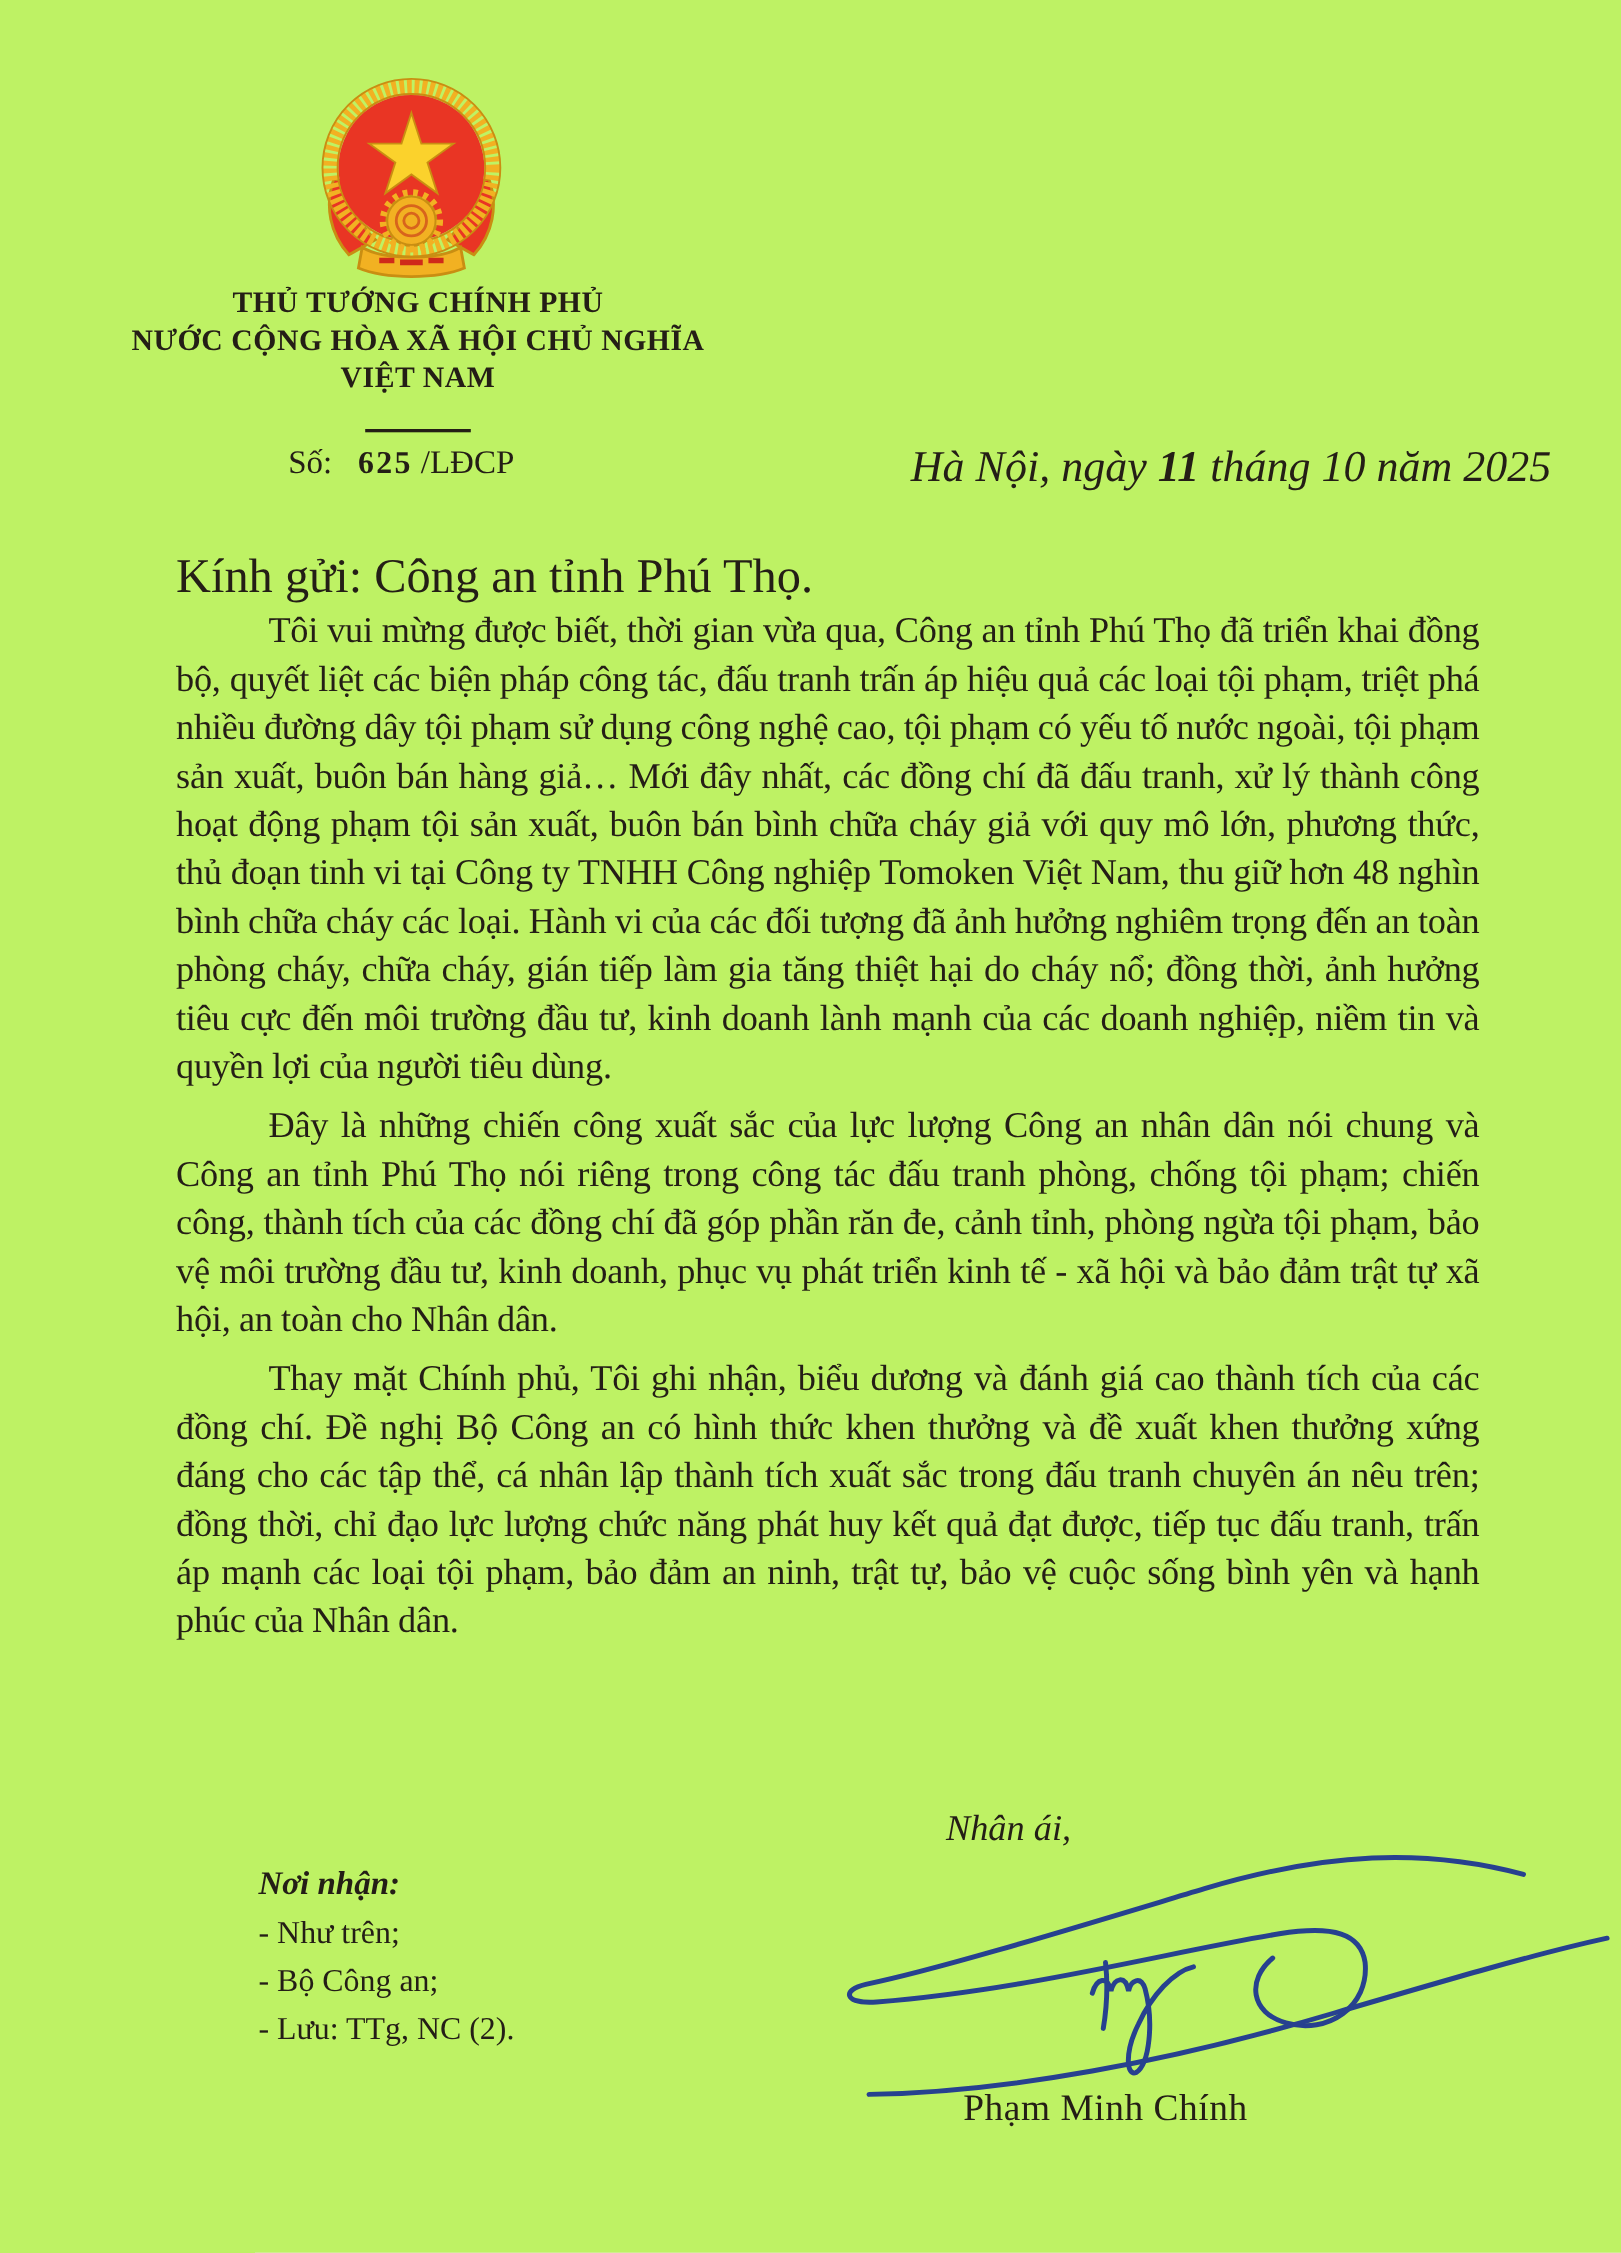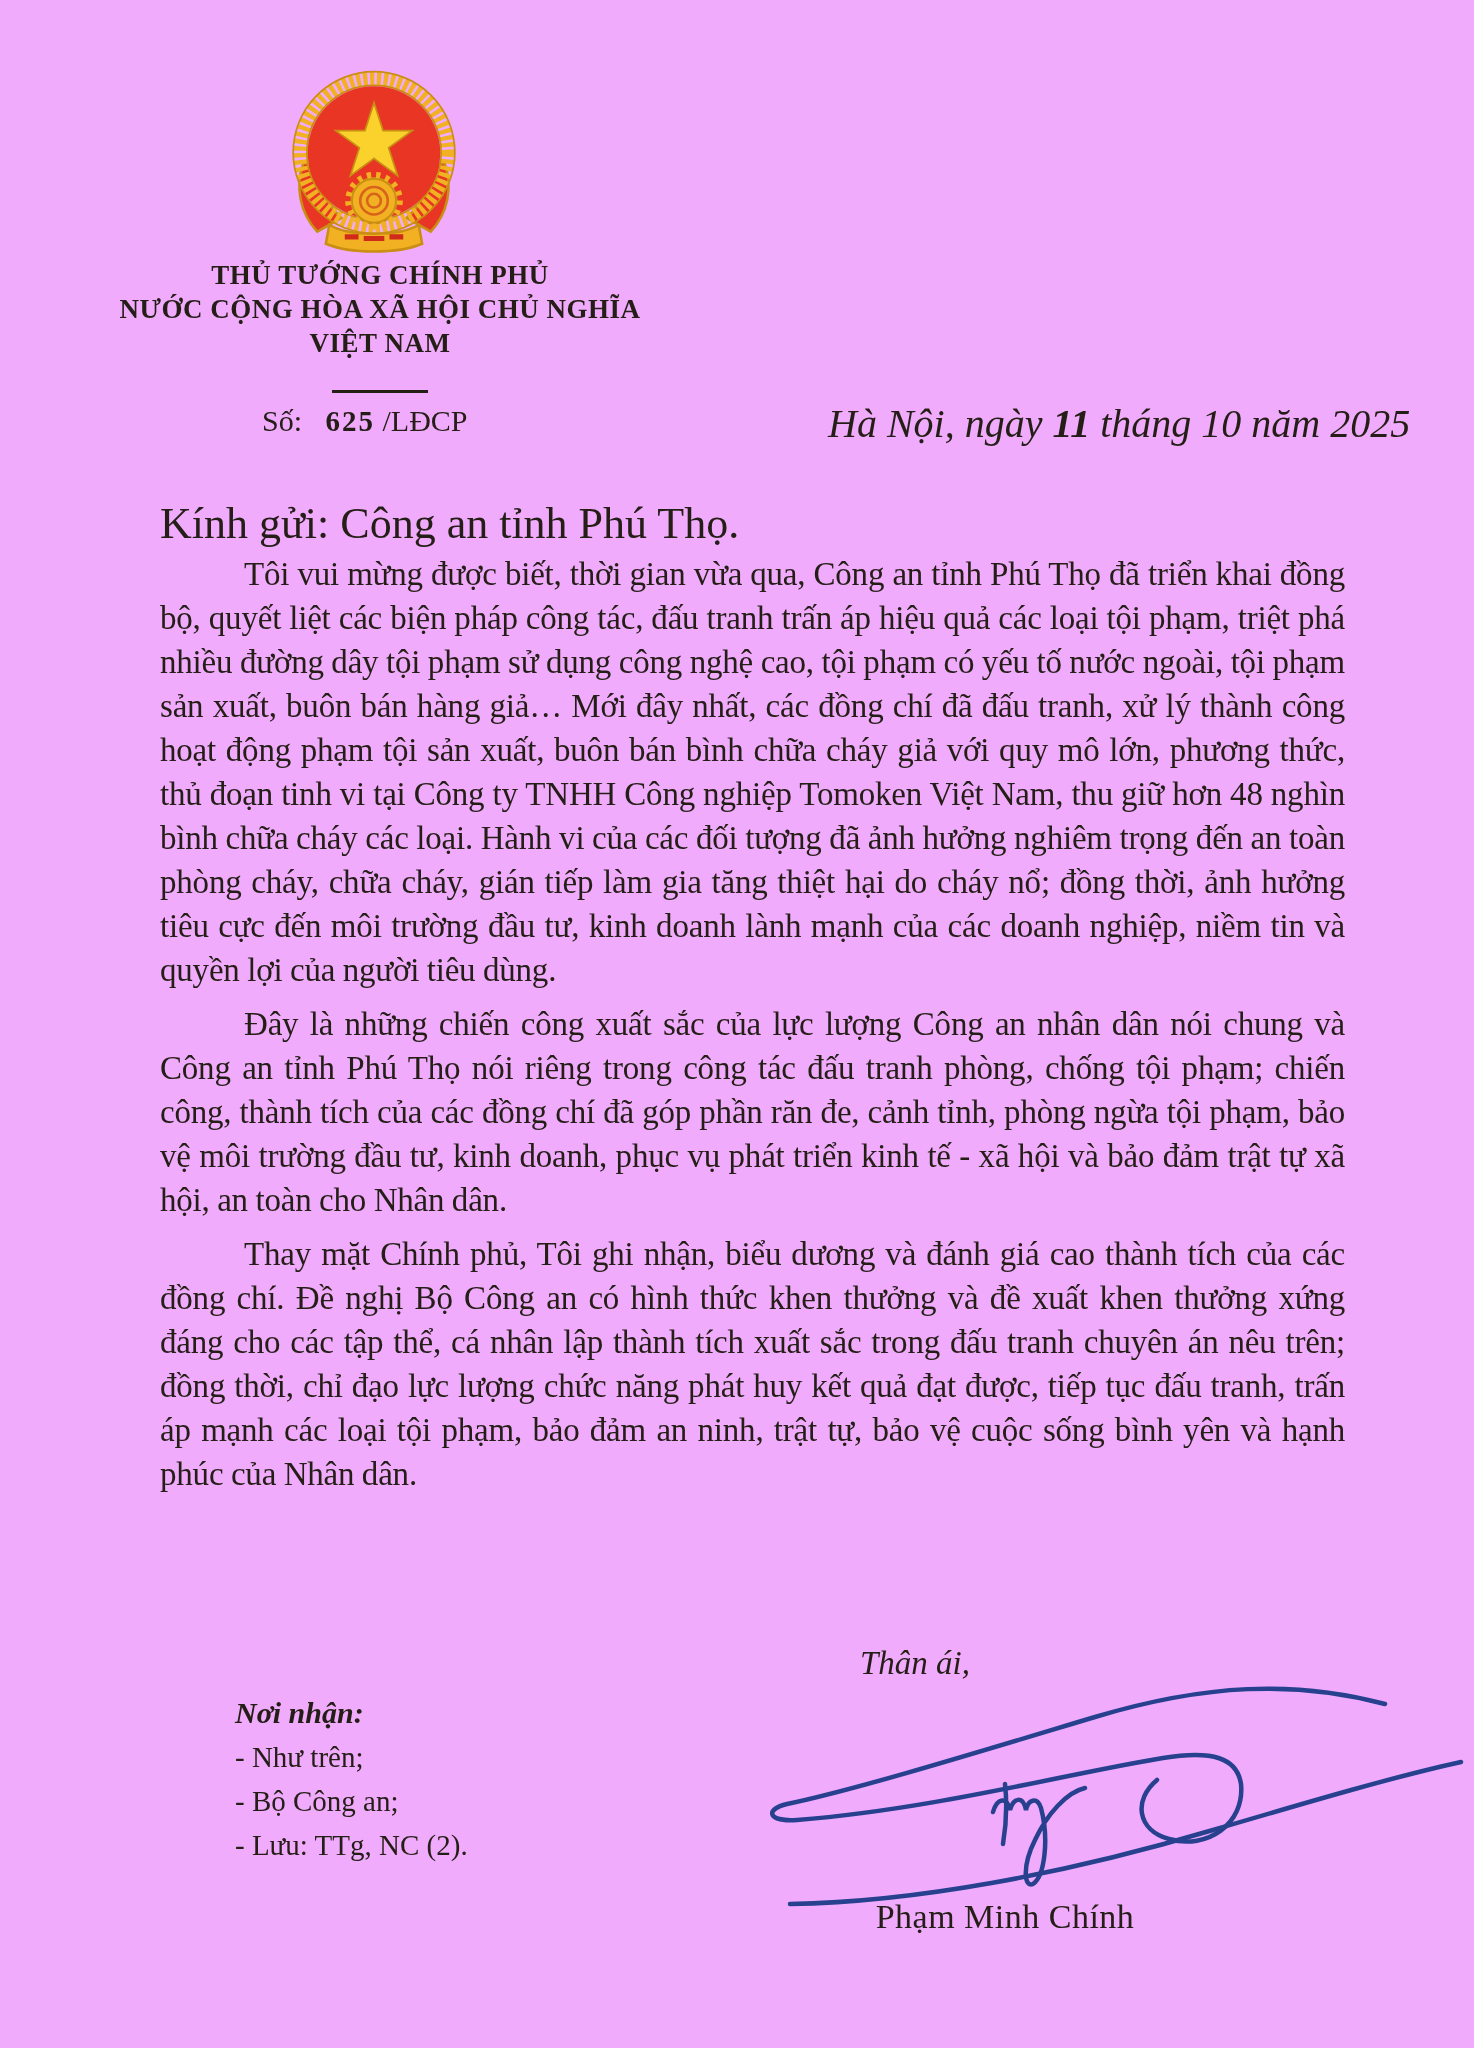--- a/index.html
+++ b/index.html
@@ -1,20 +1,20 @@
 <!DOCTYPE html>
 <html lang="vi"><head>
 <meta charset="utf-8">
 <style>
   html,body{margin:0;padding:0;background:#efe9d8;}
   .page{
     position:relative;
     width:1474px;height:2048px;
     margin:0 auto;
-    background:#f0abfc;
+    background:#bef264;
     color:#241e16;
     font-family:"Liberation Serif", serif;
     overflow:hidden;
   }
   
   .emblem-wrap{position:absolute;left:288px;top:66px;width:172px;height:192px;}
   .org-block{
     position:absolute;left:80px;top:258px;width:600px;
     text-align:center;font-weight:bold;font-size:27px;line-height:34px;
     letter-spacing:.5px;
@@ -99,21 +99,21 @@
     <p>Thay mặt Chính phủ, Tôi ghi nhận, biểu dương và đánh giá cao thành tích của các đồng chí. Đề nghị Bộ Công an có hình thức khen thưởng và đề xuất khen thưởng xứng đáng cho các tập thể, cá nhân lập thành tích xuất sắc trong đấu tranh chuyên án nêu trên; đồng thời, chỉ đạo lực lượng chức năng phát huy kết quả đạt được, tiếp tục đấu tranh, trấn áp mạnh các loại tội phạm, bảo đảm an ninh, trật tự, bảo vệ cuộc sống bình yên và hạnh phúc của Nhân dân.</p>
   </div>
 
   <div class="recipients">
     <div class="recipients-label">Nơi nhận:</div>
     <div>- Như trên;</div>
     <div>- Bộ Công an;</div>
     <div>- Lưu: TTg, NC (2).</div>
   </div>
 
-  <div class="closing">Thân ái,</div>
+  <div class="closing">Nhân ái,</div>
 
   <div class="signature-wrap">
     <svg viewBox="0 0 730 252" width="730" height="252" aria-hidden="true">
       <g fill="none" stroke="#27418f" stroke-width="4.5" stroke-linecap="round">
 
         <path d="M650 42
                  C 560 18, 470 22, 360 55
                  C 250 88, 120 128, 52 142
                  C 30 147, 32 160, 62 158
                  C 200 147, 330 112, 428 96

